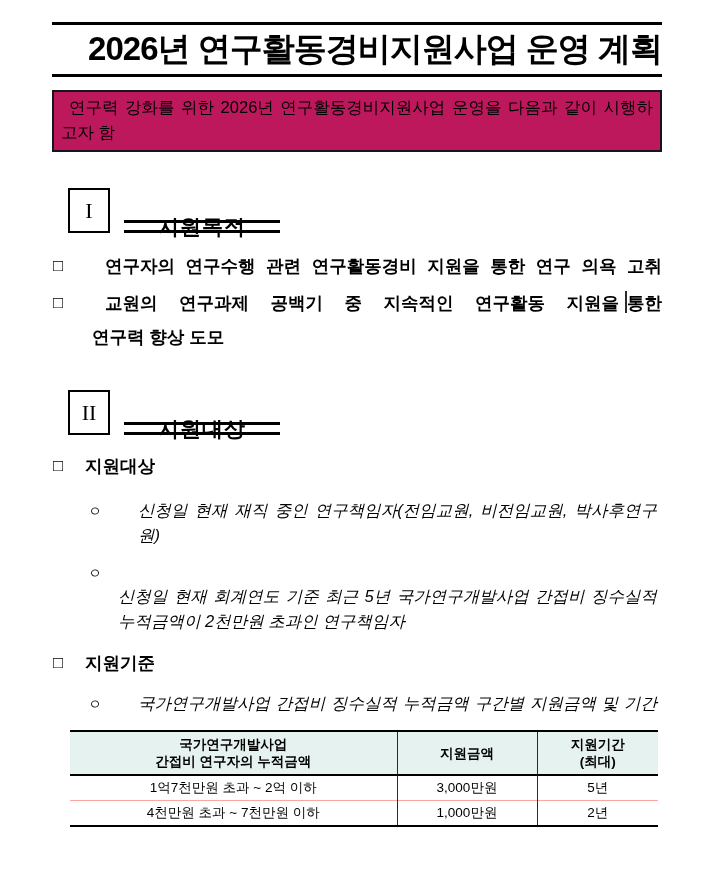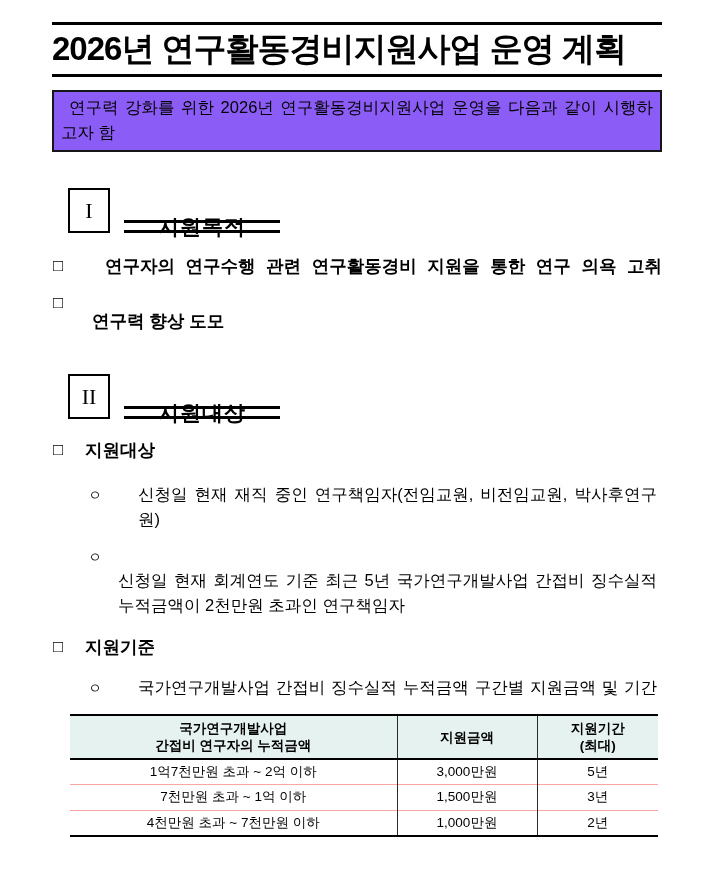--- a/index.html
+++ b/index.html
@@ -17,29 +17,29 @@
   .title-block {
     margin: 22px 52px 0 52px;
     border-top: 3px solid #000;
     border-bottom: 3px solid #000;
     padding: 5px 0 6px 0;
   }
   .title-block h1 {
     font-size: 33px;
     font-weight: 700;
     letter-spacing: -1px;
-    text-align: left;
+    text-align: right;
     white-space: nowrap;
     line-height: 38px;
   }
 
   
   .intro-box {
     margin: 13px 52px 0 52px;
-    background: #8b5cf6;
+    background: #be185d;
     border: 2px solid #15151a;
     padding: 3px 7px 5px 7px;
     font-size: 16.5px;
     line-height: 25px;
     text-align: justify;
     word-break: break-all;
     text-indent: 8px;
   }
 
   
@@ -91,21 +91,21 @@
   .jl { text-align: justify; text-align-last: justify; margin-left: 20px; }
 
   .sub-bullet {
     display: flex;
     margin-left: 88px;
     margin-right: 57px;
     font-size: 16.5px;
     line-height: 25px;
   }
   .sub-bullet .marker { flex: 0 0 30px; font-size: 14px; padding-top: 1px; }
-  .sub-bullet .btext { flex: 1; text-align: justify; word-break: break-all; }
+  .sub-bullet .btext { flex: 1; text-align: justify; word-break: break-all; font-style: italic; }
   .sub-bullet .btext.last-left { text-align-last: auto; margin-top: 24px; }
 
   .caret {
     display: inline-block;
     width: 2px;
     height: 22px;
     background: #2a2a2a;
     vertical-align: -4px;
     margin: 0 0 0 6px;
   }
@@ -179,21 +179,22 @@
 </div>
 
 <div class="bullet b-bold mt-b1">
   <span class="marker">□</span>
   <div class="btext jl">연구자의 연구수행 관련 연구활동경비 지원을 통한 연구 의욕 고취</div>
 </div>
 
 <div class="bullet b-bold mt-b2">
   <span class="marker">□</span>
   <div class="btext">
-    <div class="line2-indent" style="margin-top:18px">연구력 향상 도모</div>
+    <div class="jl"><span>교원의  연구과제  공백기  중  지속적인  연구활동  지원을</span><span class="caret"></span><span>통한</span></div>
+    <div class="line2-indent" style="margin-top:10px">연구력 향상 도모</div>
   </div>
 </div>
 
 <div class="section-head mt-s2">
   <div class="numeral-box">
     <span>II</span>
   </div>
   <div class="head-rule">
     <span>지원대상</span>
   </div>
@@ -239,24 +240,19 @@
 (최대)</th>
     </tr>
   </thead>
   <tbody>
     <tr>
       <td>1억7천만원 초과 ~ 2억 이하</td>
       <td>3,000만원</td>
       <td>5년</td>
     </tr>
     <tr>
-      <td>7천만원 초과 ~ 1억 이하</td>
-      <td>1,500만원</td>
-      <td>3년</td>
-    </tr>
-    <tr>
       <td>4천만원 초과 ~ 7천만원 이하</td>
       <td>1,000만원</td>
       <td>2년</td>
     </tr>
 
   </tbody>
 </table>
 
 </body></html>

